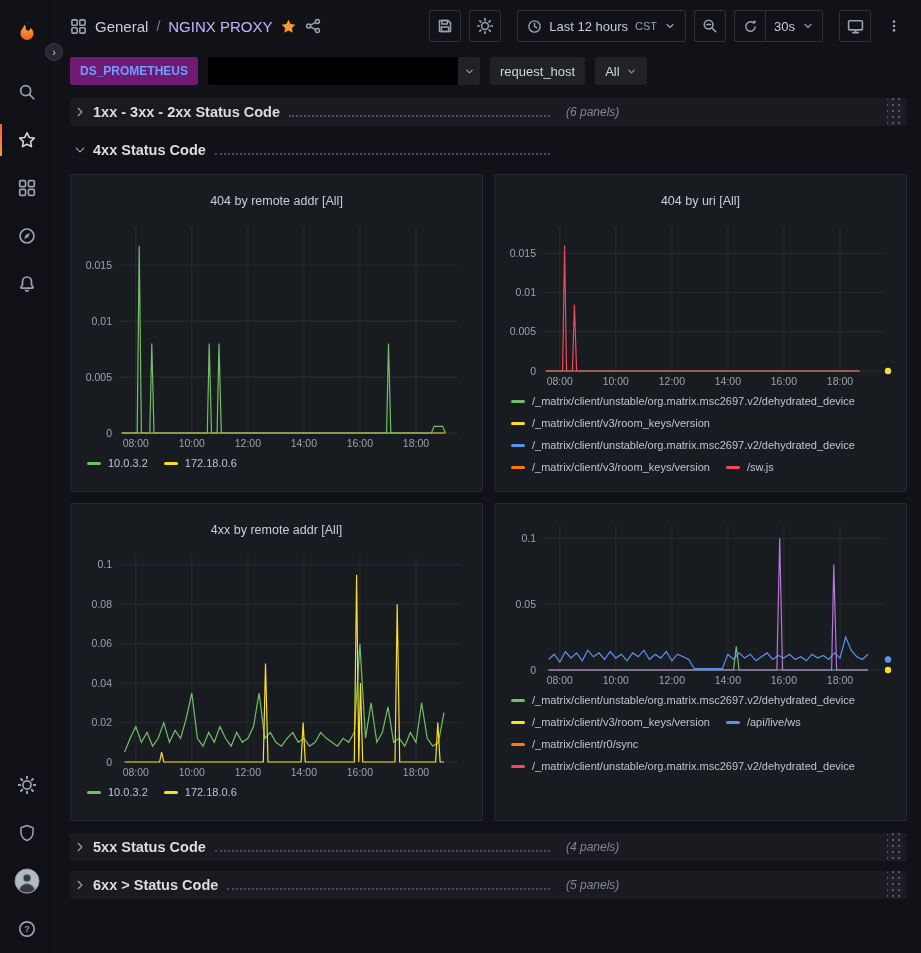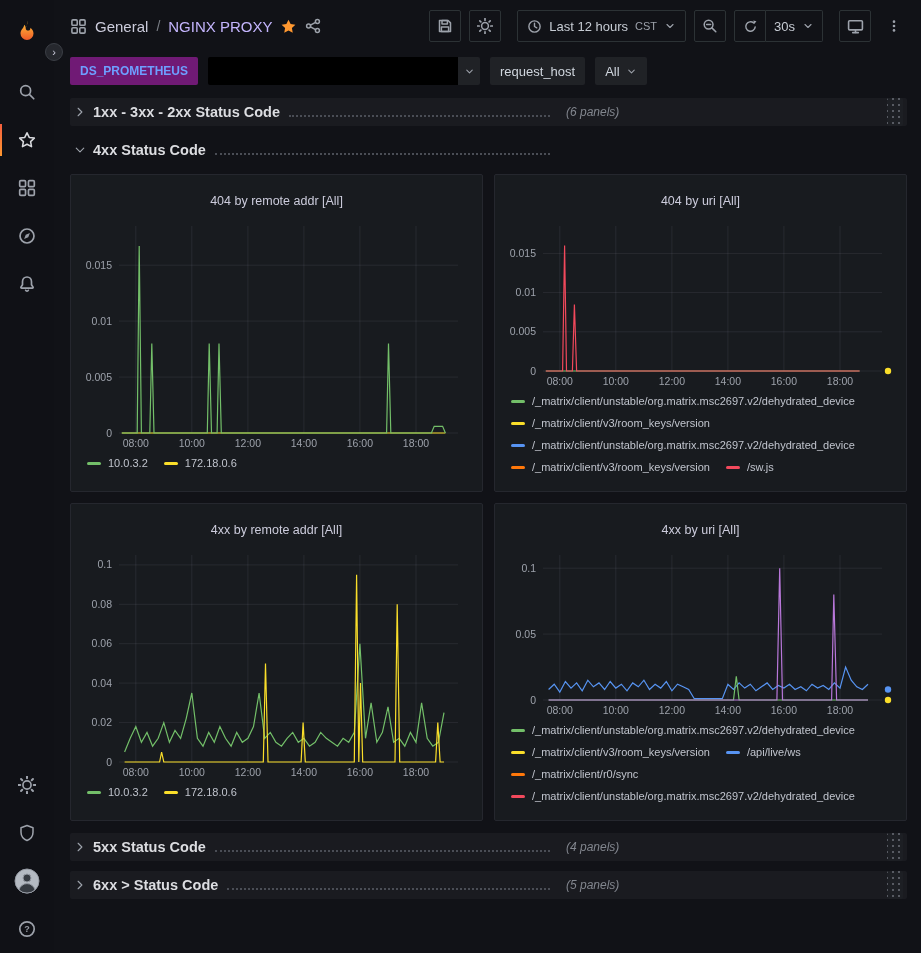--- a/index.html
+++ b/index.html
@@ -403,21 +403,20 @@
                 <text x="337.0" y="231" text-anchor="middle">18:00</text>
                 <polyline fill="none" stroke="#73BF69" stroke-width="1.2" points="45.6,207.1 51.2,193.3 56.8,181.5 62.4,197.3 68.0,187.4 73.6,201.2 79.2,193.3 84.8,177.6 90.4,197.3 96.0,185.5 101.6,193.3 107.2,173.6 112.8,148.0 118.4,193.3 124.0,201.2 129.7,187.4 135.3,197.3 140.9,181.5 146.5,193.3 152.1,201.2 157.7,187.4 163.3,197.3 168.9,193.3 174.5,181.5 180.1,148.0 185.7,193.3 191.3,187.4 196.9,197.3 202.5,201.2 208.1,193.3 213.7,187.4 219.3,197.3 224.9,193.3 230.5,201.2 236.1,197.3 241.7,187.4 247.3,193.3 252.9,197.3 258.5,201.2 264.1,193.3 269.7,197.3 275.3,187.4 280.9,98.7 286.5,193.3 292.1,157.9 297.8,197.3 303.4,187.4 309.0,161.8 314.6,197.3 320.2,193.3 325.8,201.2 331.4,187.4 337.0,197.3 342.6,157.9 348.2,193.3 353.8,201.2 359.4,197.3 365.0,167.7"></polyline>
                 <polyline fill="none" stroke="#FADE2A" stroke-width="1.2" points="45.6,217.0 80.6,217.0 82.6,207.1 84.8,217.0 184.3,217.0 186.5,118.4 189.0,217.0 222.1,217.0 224.1,177.6 226.3,217.0 275.3,217.0 277.6,29.7 279.8,217.0 281.5,138.1 283.7,217.0 316.0,217.0 318.2,59.3 320.7,217.0 356.6,217.0 358.8,177.6 361.1,217.0 365.0,217.0"></polyline>
               </svg></div>
           <div class="legend">
               <span class="lg-item"><span class="lg-swatch" style="background:#73BF69"></span>10.0.3.2</span>
               <span class="lg-item"><span class="lg-swatch" style="background:#FADE2A"></span>172.18.0.6</span>
             </div>
         </section>
         <section class="panel">
-          <div class="panel-title">4xx by uri [All]</div>
           <div class="chart h-short"><svg width="395" height="174">
                 <line x1="40" y1="155.0" x2="379" y2="155.0" stroke="rgba(204,204,220,0.09)"></line>
                 <text x="33" y="158.5" text-anchor="end">0</text>
                 <line x1="40" y1="89.1" x2="379" y2="89.1" stroke="rgba(204,204,220,0.09)"></line>
                 <text x="33" y="92.6" text-anchor="end">0.05</text>
                 <line x1="40" y1="23.2" x2="379" y2="23.2" stroke="rgba(204,204,220,0.09)"></line>
                 <text x="33" y="26.7" text-anchor="end">0.1</text>
                 <line x1="56.8" y1="10" x2="56.8" y2="155" stroke="rgba(204,204,220,0.09)"></line>
                 <text x="56.8" y="169" text-anchor="middle">08:00</text>
                 <line x1="112.8" y1="10" x2="112.8" y2="155" stroke="rgba(204,204,220,0.09)"></line>

